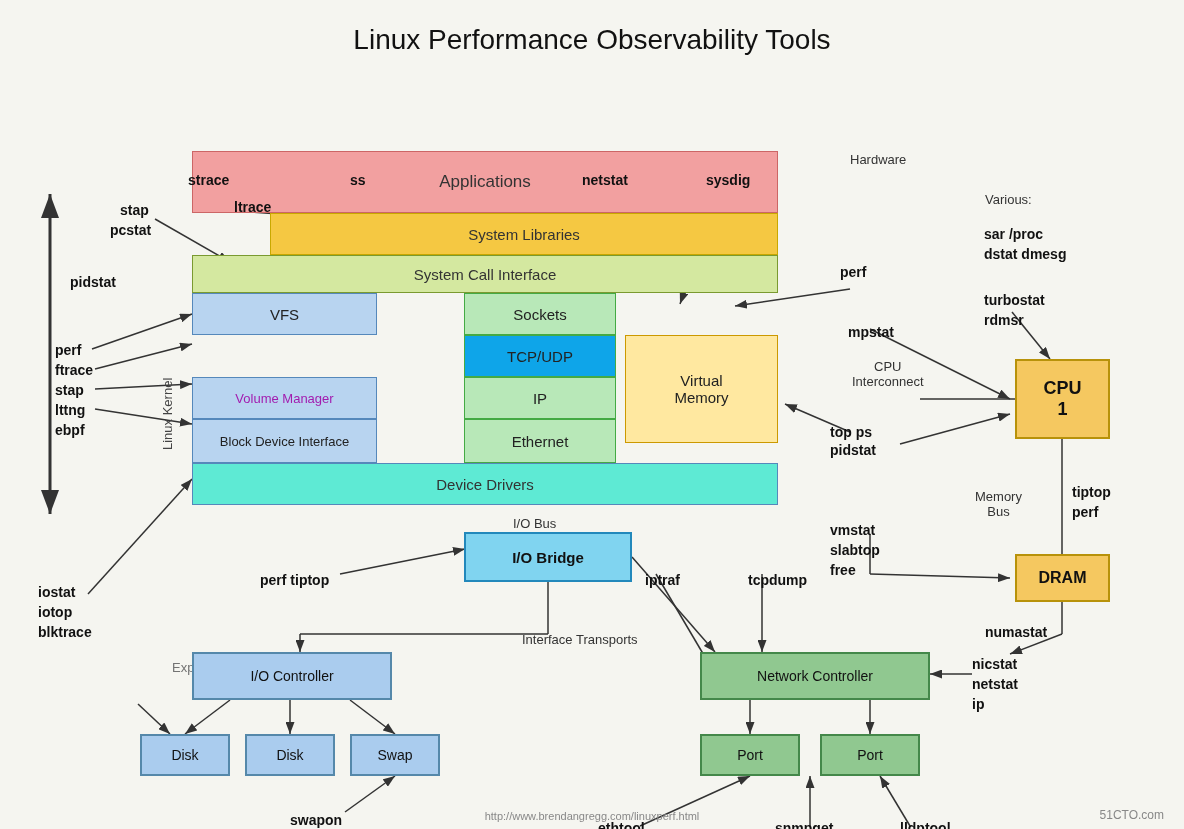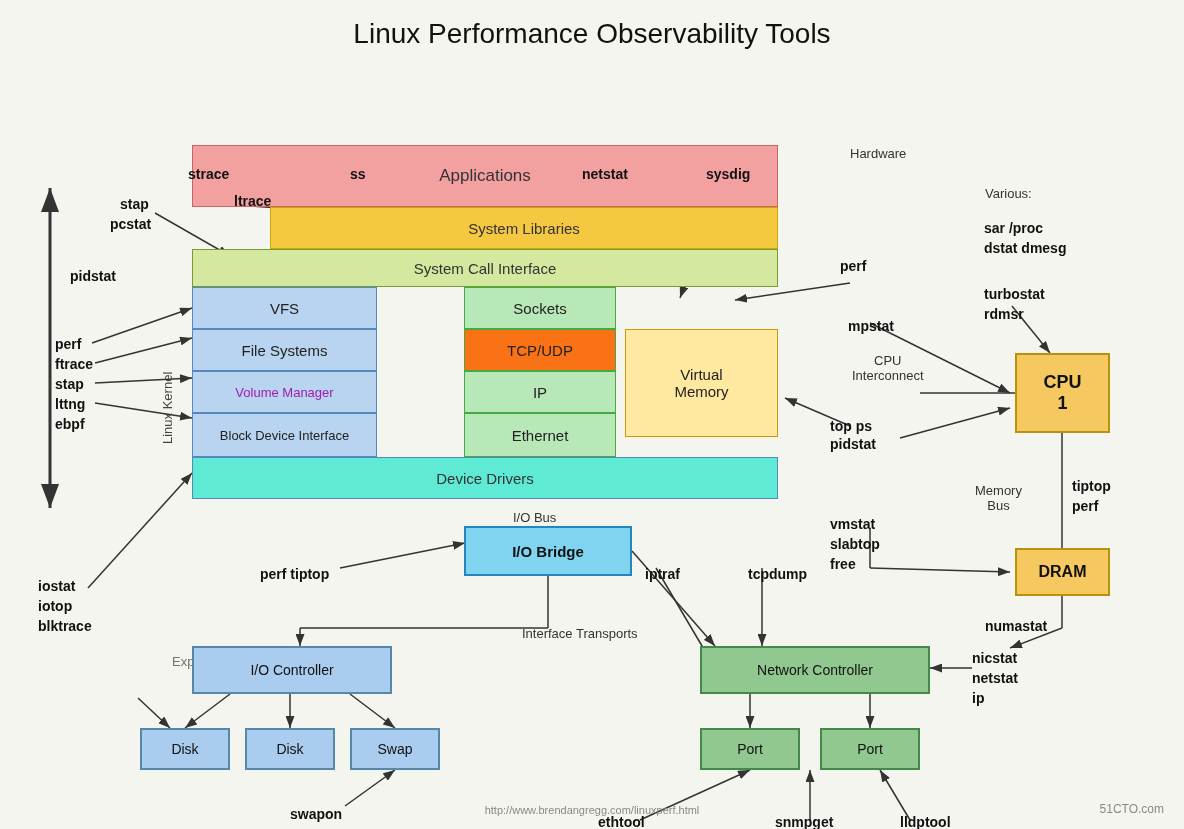--- a/index.html
+++ b/index.html
@@ -8,21 +8,21 @@
       font-family: Arial, Helvetica, sans-serif;
       width: 1184px;
       height: 829px;
       overflow: hidden;
       position: relative;
     }
     .main-title {
       text-align: center;
       font-size: 28px;
       font-weight: normal;
-      padding: 18px 0 8px 0;
+      padding: 24px 0 8px 0;
       color: #111;
     }
     .diagram-area {
       position: relative;
       width: 1184px;
       height: 770px;
     }
     
     .layer-apps {
       position: absolute;
@@ -102,21 +102,21 @@
       background: #b8d4f0;
       border: 1px solid #5588bb;
       display: flex; align-items: center; justify-content: center;
       font-size: 15px; color: #222;
     }
     
     .block-tcpudp {
       position: absolute;
       left: 464px; top: 271px;
       width: 152px; height: 42px;
-      background: #f97316;
+      background: #0ea5e9;
       border: 1px solid #44aa44;
       display: flex; align-items: center; justify-content: center;
       font-size: 15px; color: #222;
     }
     
     .block-vm {
       position: absolute;
       left: 625px; top: 271px;
       width: 153px; height: 108px;
       background: #ffe8a0;
@@ -422,23 +422,20 @@
       <span>System Libraries</span>
     </div>
   <div class="layer-syscall">
       <span>System Call Interface</span>
     </div>
   <div class="block-vfs">
       <span>VFS</span>
     </div>
   <div class="block-sockets">
       <span>Sockets</span>
-    </div>
-  <div class="block-filesys">
-      <span>File Systems</span>
     </div>
   <div class="block-tcpudp">
       <span>TCP/UDP</span>
     </div>
   <div class="block-vm">
       <span style="white-space:pre-line">Virtual
 Memory</span>
     </div>
   <div class="block-volmgr">
       <span>Volume Manager</span>

